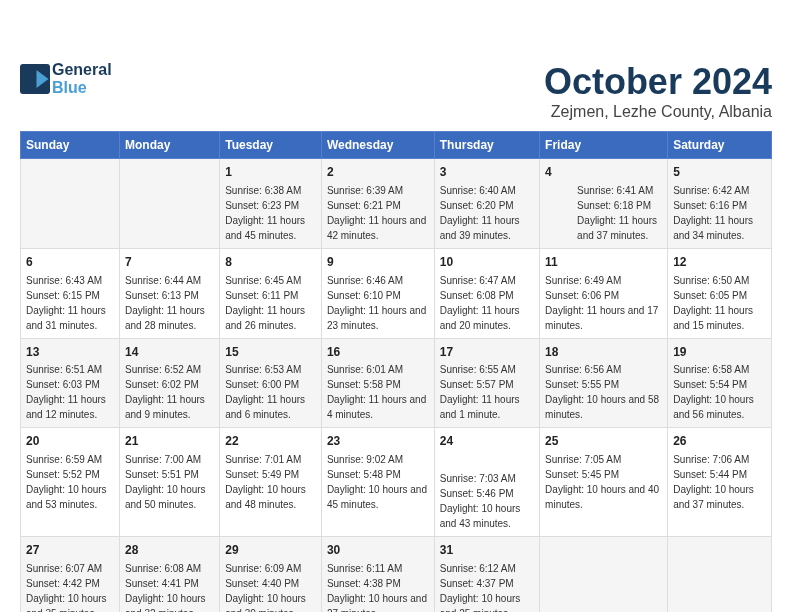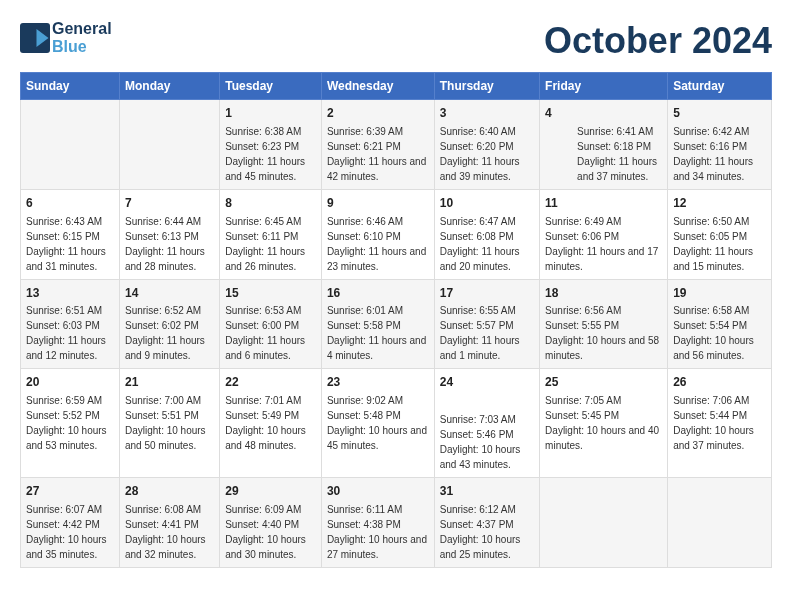--- a/index.html
+++ b/index.html
@@ -8,20 +8,21 @@
       background: #fff;
       width: 792px;
       min-height: 612px;
       padding: 20px;
     }
     .header {
       display: flex;
       justify-content: space-between;
       align-items: flex-start;
       margin-bottom: 10px;
+      margin-top: 41px;
     }
     .logo {
       display: flex;
       align-items: center;
     }
     .logo-icon {
       width: 30px;
       height: 30px;
       margin-right: 2px;
     }
@@ -94,20 +95,21 @@
       <rect x="0" y="0" width="40" height="40" rx="4" fill="#1a3a5c"></rect>
       <polygon points="22,8 38,20 22,32" fill="#4a9fd4"></polygon>
     </svg>
     <div>
       <div style="font-size:16px;font-weight:bold;color:#1a3a5c;">General</div>
       <div style="font-size:16px;font-weight:bold;color:#4a9fd4;">Blue</div>
     </div>
   </div>
   <div class="title-block">
     <div class="month-title">October 2024</div>
+    <div class="location">Zejmen, Lezhe County, Albania</div>
   </div>
 </div>
 
 <table>
   <thead>
     <tr>
     <th>Sunday</th>
         <th>Monday</th>
         <th>Tuesday</th>
         <th>Wednesday</th>

